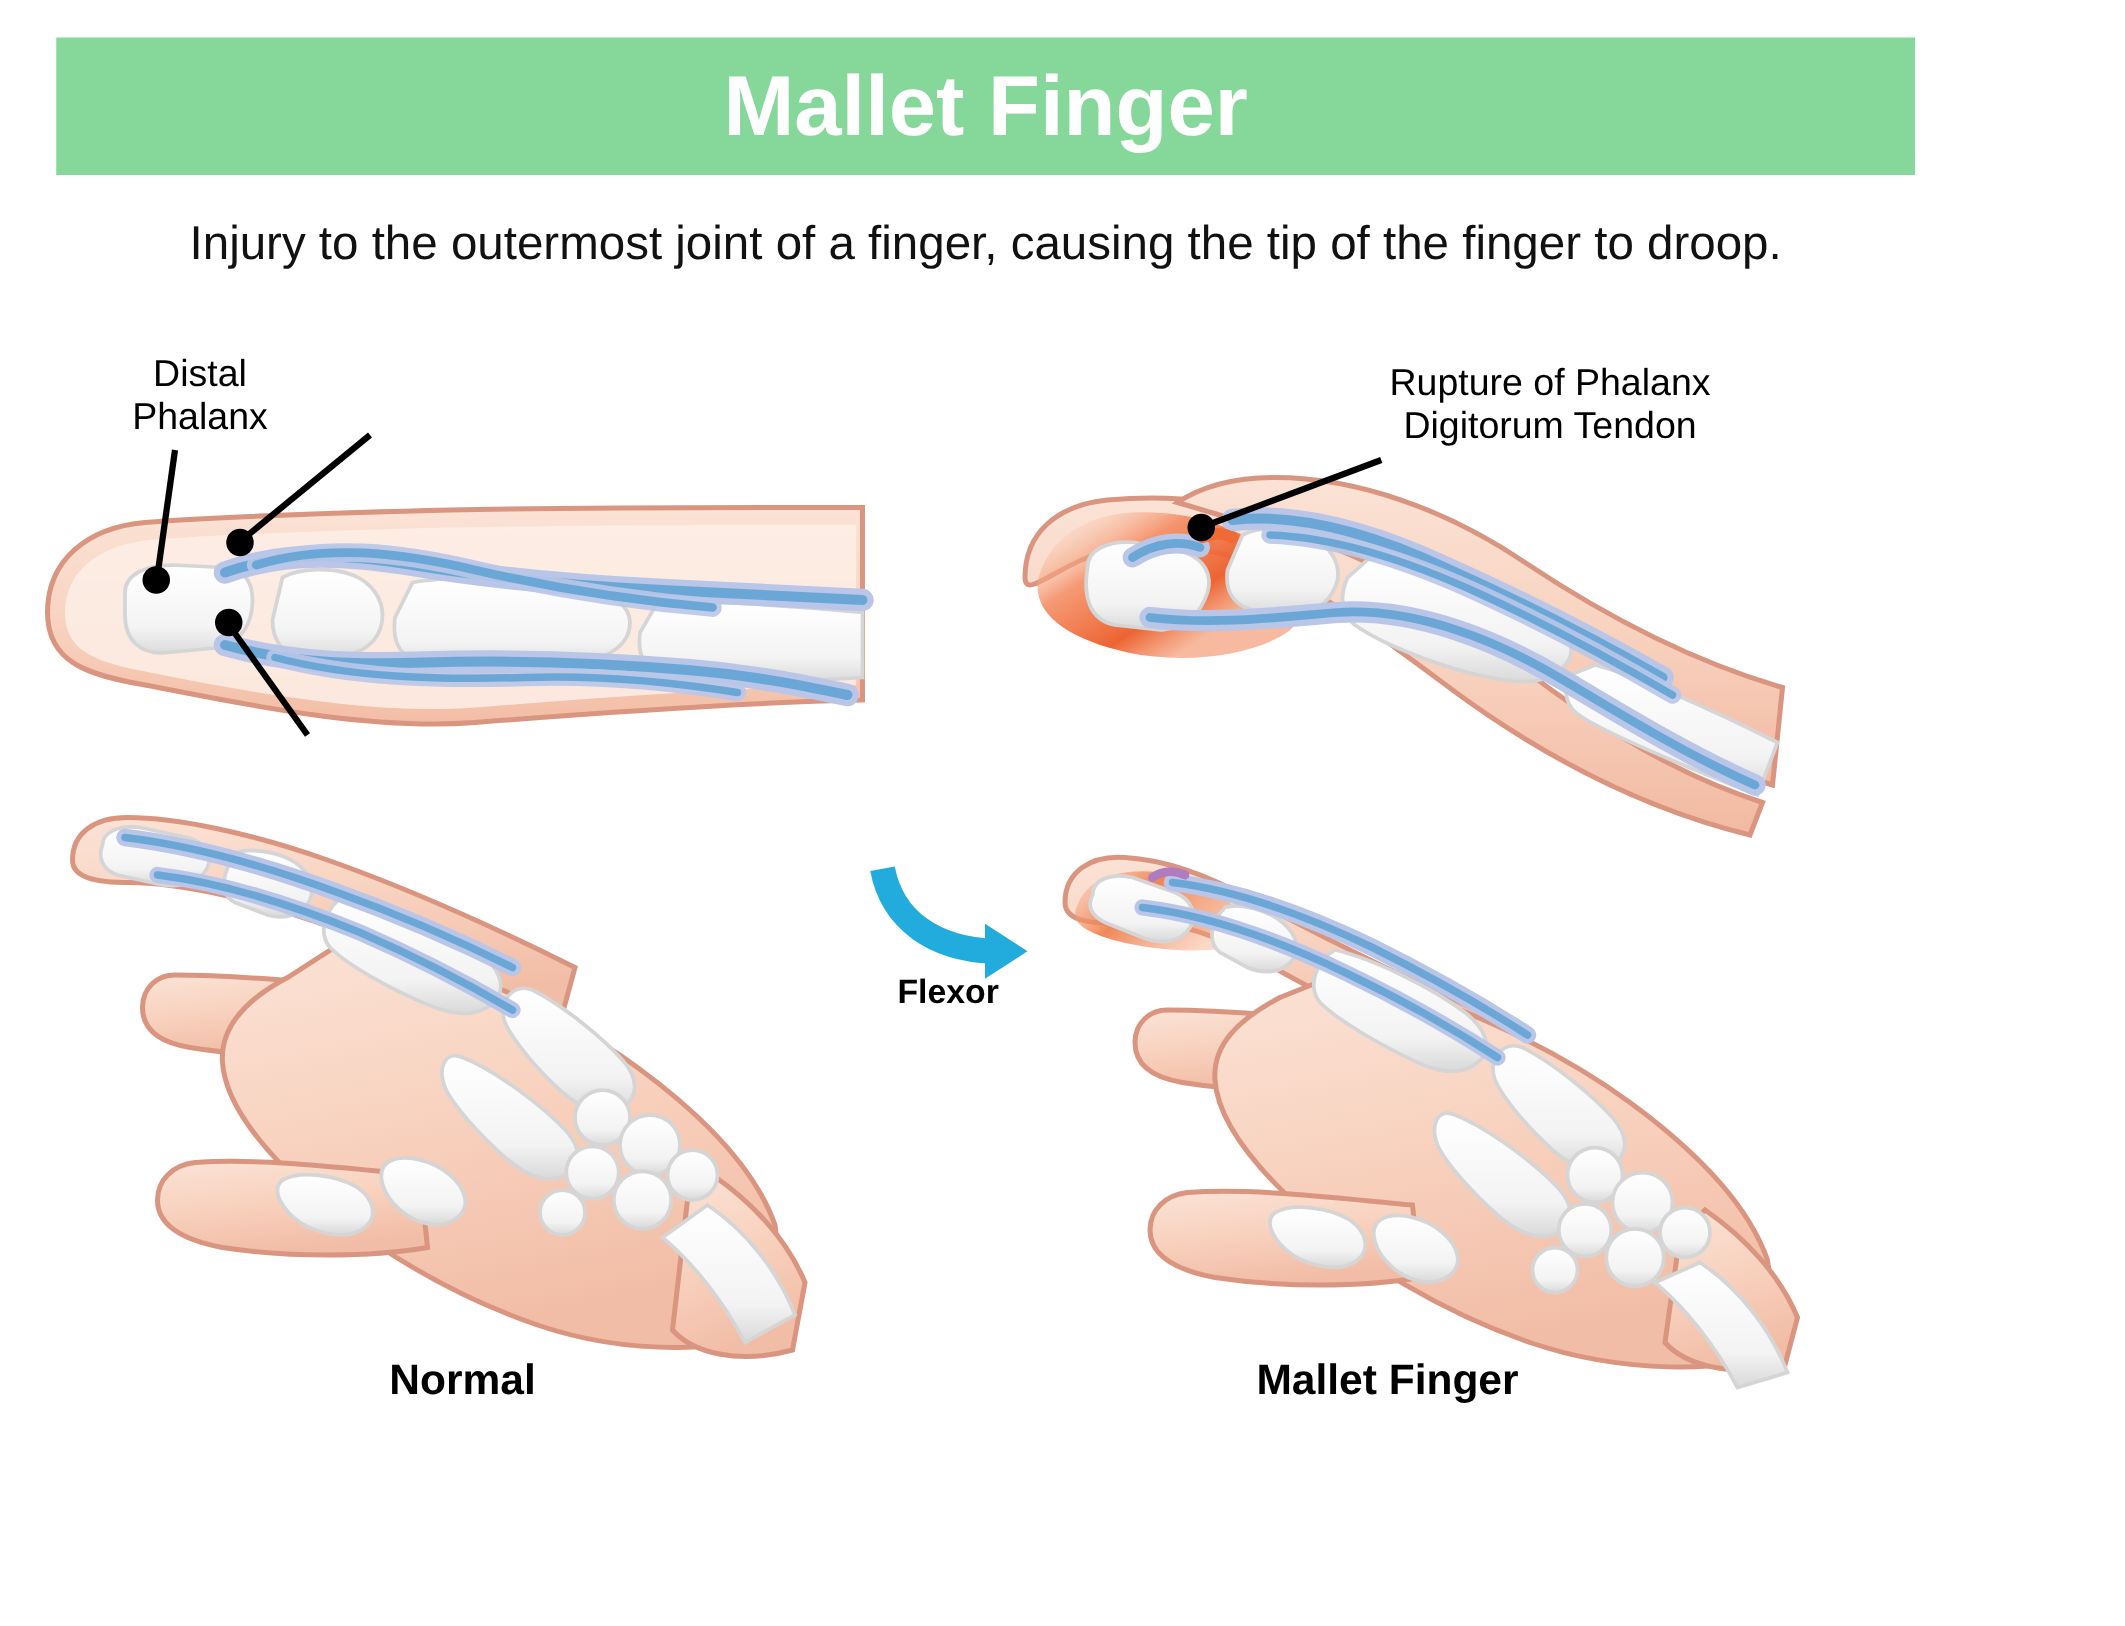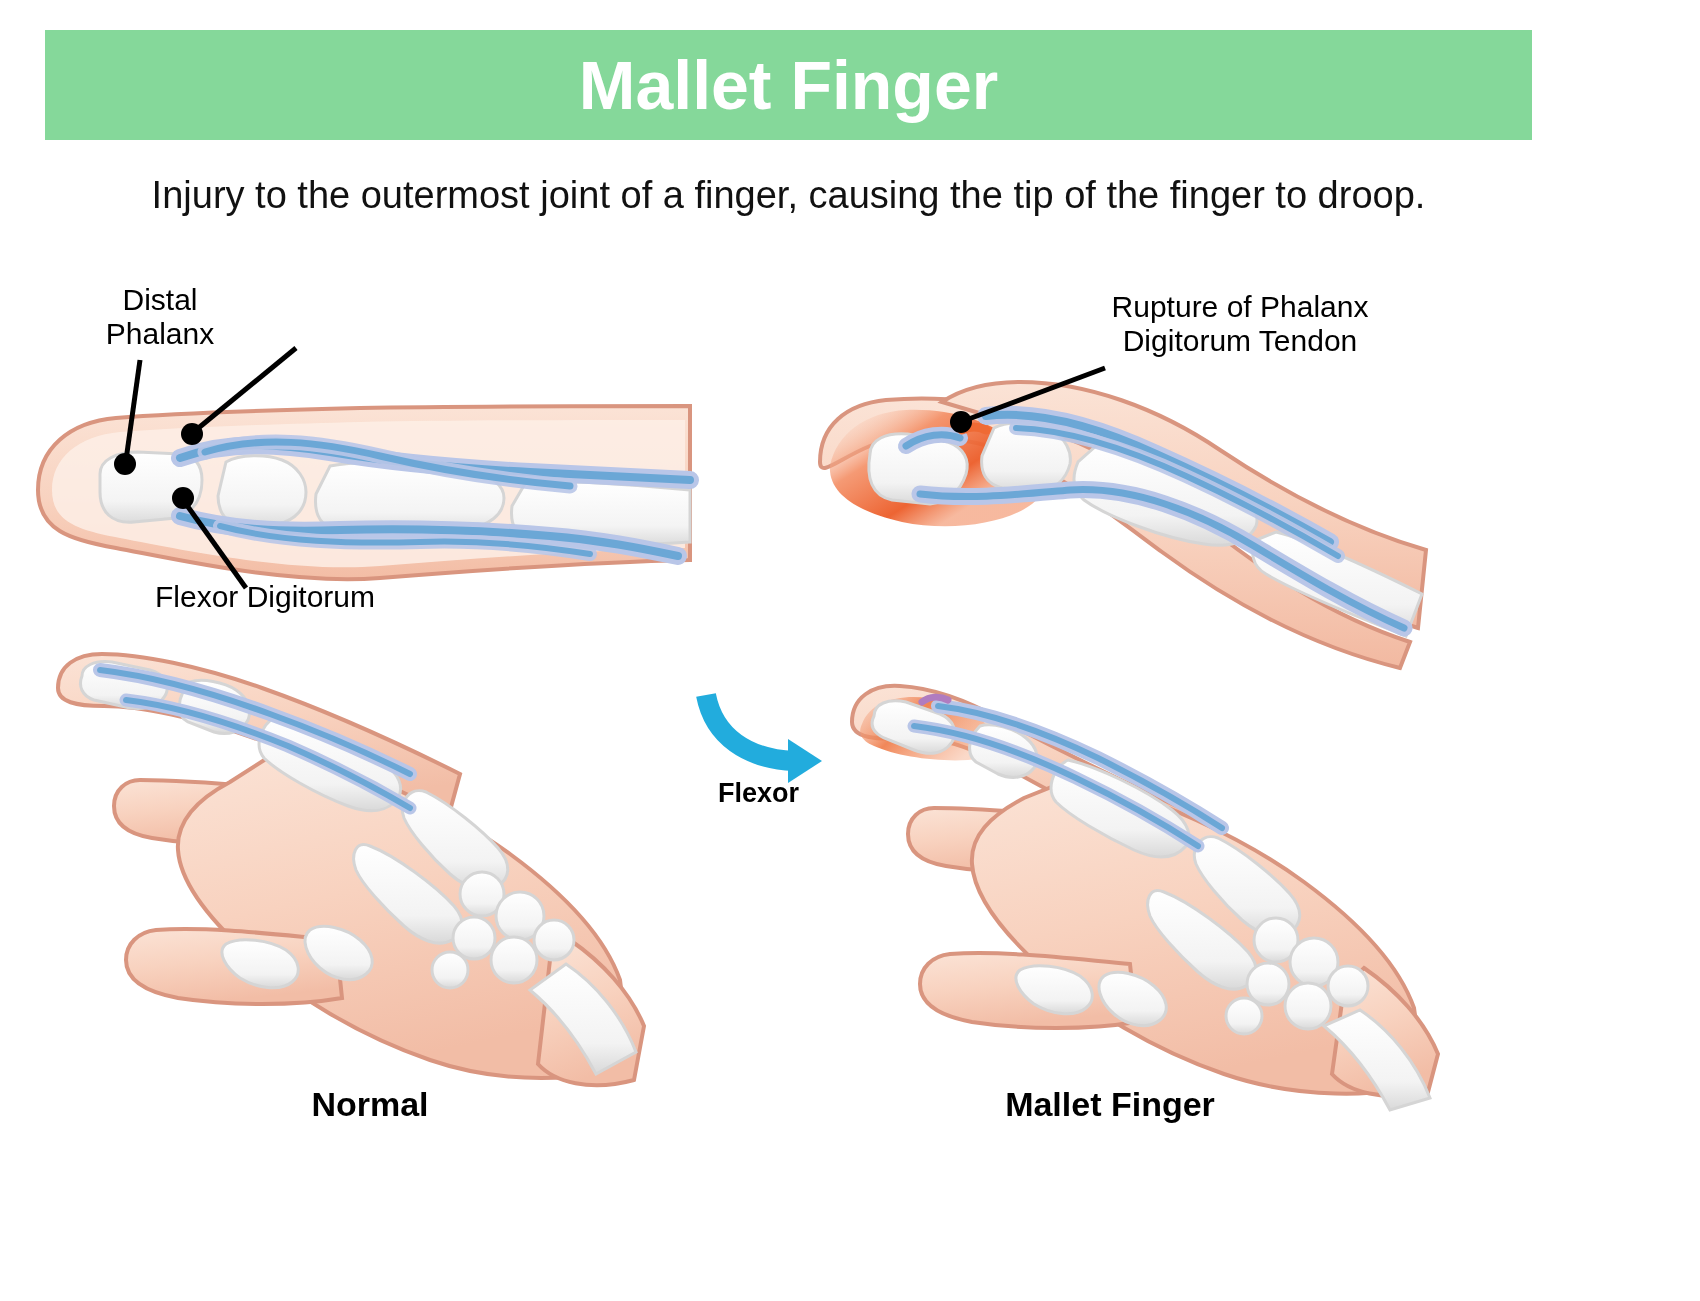--- a/index.html
+++ b/index.html
@@ -288,21 +288,20 @@
 
 <div class="lbl" id="lbl-distal">
   <div>Distal</div>
   <div>Phalanx</div>
 </div>
 
 <div class="lbl" id="lbl-ext">
 </div>
 
 <div class="lbl" id="lbl-flex">
-  <div>Flexor Digitorum</div>
 </div>
 
 <div class="lbl" id="lbl-rupture">
   <div>Rupture of Phalanx</div>
   <div>Digitorum Tendon</div>
 </div>
 
 <div id="lbl-impact">Flexor</div>
 
 <div class="caption" id="cap-normal">Normal</div>

